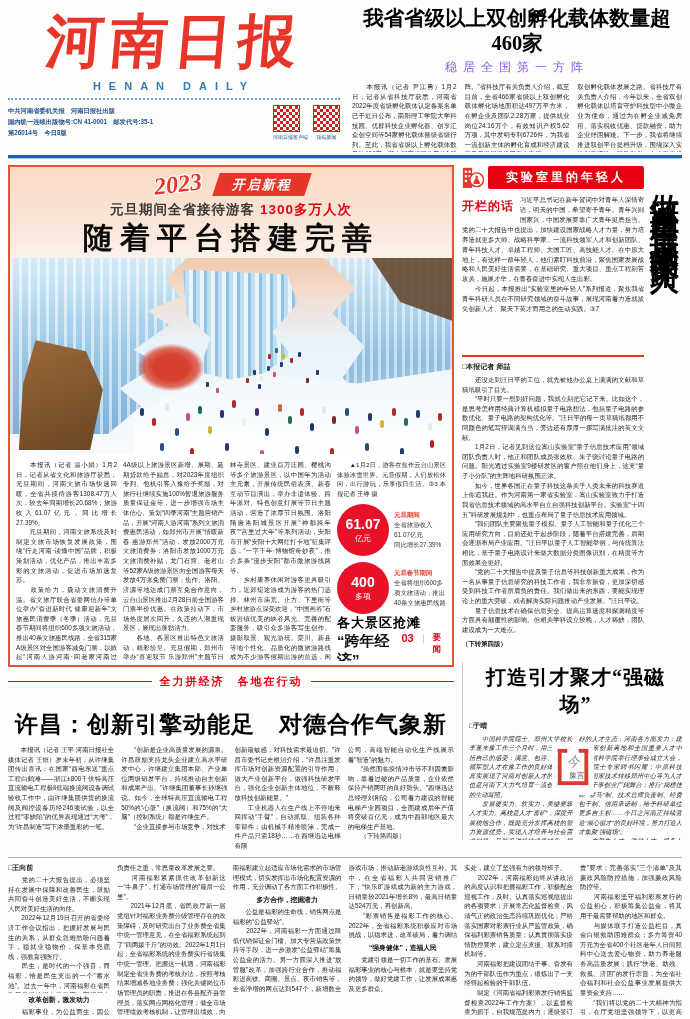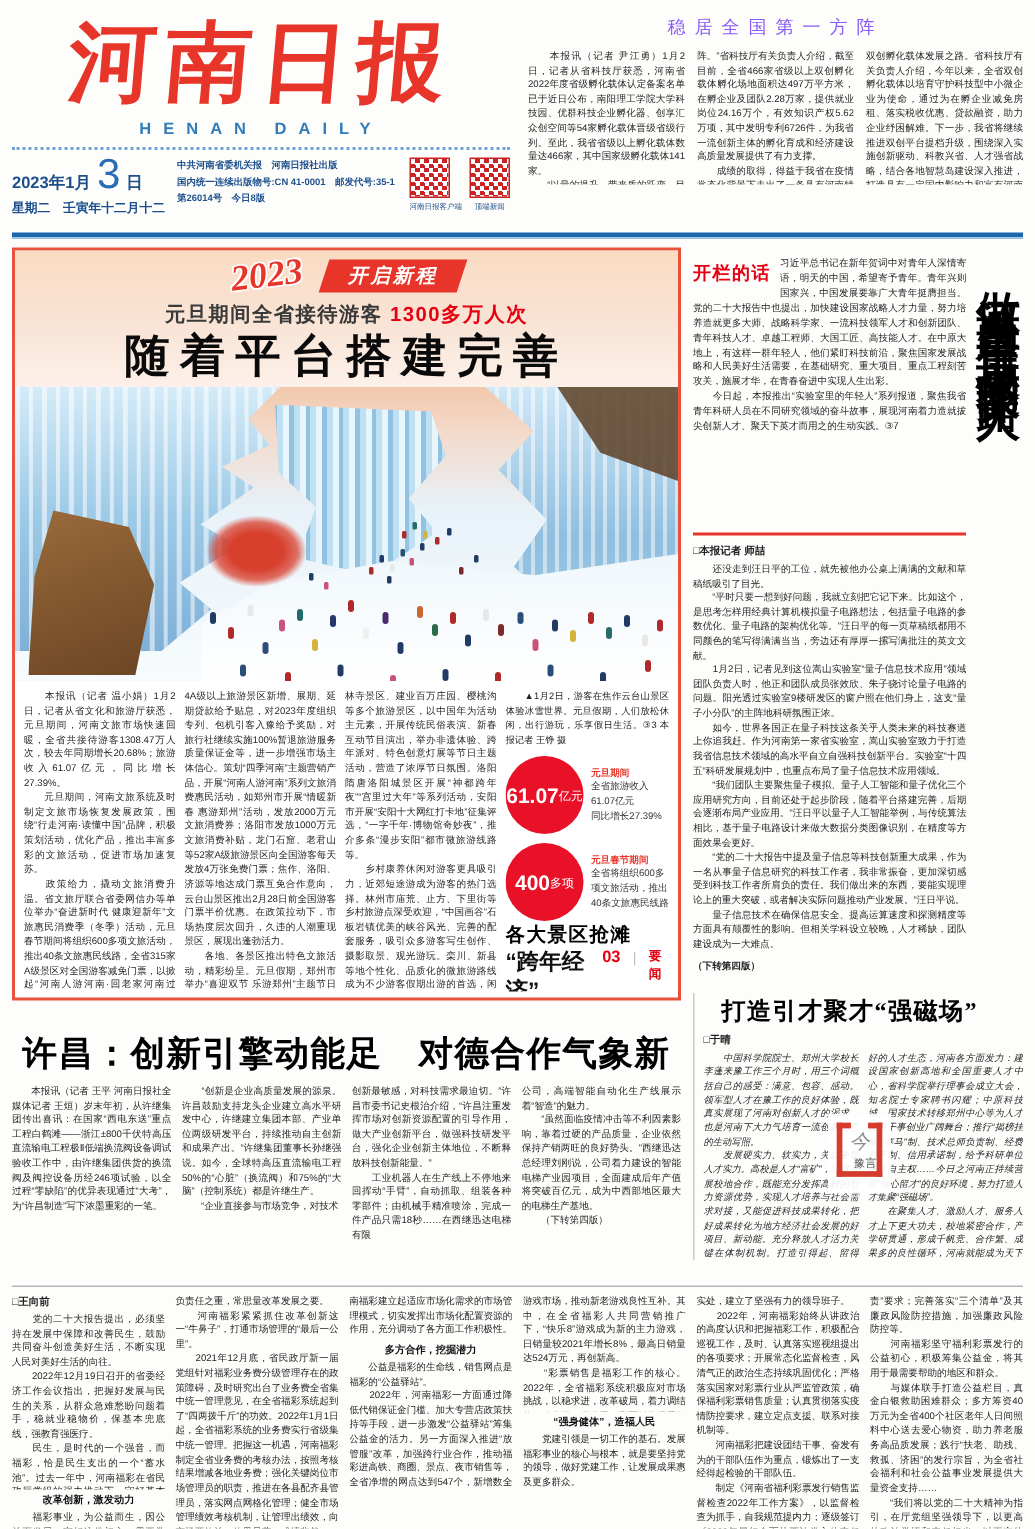--- a/index.html
+++ b/index.html
@@ -93,21 +93,21 @@
     263px 114px 0 #c9527a,270px 104px 0 #223a66,258px 96px 0 #b02a2a,265px 90px 0 #2a6b6b,
     272px 96px 0 #d4b23c,248px 126px 0 #223a66,280px 100px 0 #b02a2a,288px 94px 0 #223a66,
     296px 120px 0 #7a2a2a,306px 112px 0 #223a66,206px 130px 0 #c9527a,196px 124px 0 #223a66}
 
   .feat-bottom{flex:1;display:flex;gap:6px;padding:6px 6px 4px;overflow:hidden}
   .feat-col{width:101px;flex-shrink:0;height:100%}
   .feat-rail{flex:1;display:flex;flex-direction:column;overflow:hidden}
   .caption{font-size:6.2px;line-height:1.55;text-align:justify;color:#222}
   .stat-row{display:flex;align-items:center;gap:5px;margin-top:6px}
   .stat-circle{width:52px;height:52px;border-radius:50%;background:#e81128;color:#fff;flex-shrink:0;
-    display:flex;flex-direction:row;align-items:center;justify-content:center}
+    display:flex;flex-direction:column;align-items:center;justify-content:center}
   .stat-value{font-size:14px;font-weight:bold;line-height:1.1}
   .stat-unit{font-size:8px}
   .stat-l1{color:#e8352a;font-size:6.4px;font-weight:bold}
   .stat-rest{font-size:6.4px;color:#333;white-space:pre-line;line-height:1.55}
   .teaser{margin-top:auto;padding-bottom:2px}
   .teaser-l1{font-size:13px;font-weight:900;color:#000000;letter-spacing:1px}
   .teaser-row{display:flex;align-items:flex-start;gap:5px}
   .teaser-l2{font-size:15px;font-weight:900;color:#111}
   .teaser-page{color:#e60012;font-weight:900;font-size:11px}
   .teaser-sep{color:#aaa;font-size:9px}
@@ -135,22 +135,22 @@
   .intro-text{white-space:pre-line}
   .quantum{height:292px;display:flex;flex-direction:column;padding-top:5px;overflow:hidden}
   .q-byline{font-size:7px;font-weight:bold;margin-bottom:3px;color:#222}
   .q-body{flex:1;overflow:hidden}
   .q-cont{font-size:6.4px;font-weight:bold;padding-top:2px;color:#222}
   .q-headline{writing-mode:vertical-rl;font-family:"Liberation Serif","DejaVu Serif",serif;
     font-size:29px;font-weight:900;color:#000;letter-spacing:6px;line-height:1.2;height:486px;margin-top:6px}
 
   
   .magnet{position:relative;margin-top:5px;height:178px;overflow:hidden;border-left:1px solid #ccc;padding-left:6px}
-  .m-headline{font-family:"Liberation Serif","DejaVu Serif",serif;font-size:16px;font-weight:900;
-    text-align:left;letter-spacing:1px;margin:2px 12px 3px;color:#000}
+  .m-headline{font-family:"Liberation Serif","DejaVu Serif",serif;font-size:20px;font-weight:900;
+    text-align:center;letter-spacing:1px;margin:2px 12px 3px;color:#000}
   .m-byline{font-size:7px;font-weight:bold;margin-bottom:3px;color:#222}
   .m-cols{display:flex;gap:6px}
   .m-col{flex:1;font-size:6.2px;font-style:italic;line-height:1.5;text-align:justify;
     white-space:pre-line;height:140px;overflow:hidden;color:#242424}
   .m-logo{position:absolute;left:50%;top:60%;transform:translate(-50%,-50%);background:rgba(255,255,255,.92);padding:2px}
 
   
   .fucai{border-top:1px solid #b5b5b5;margin-top:6px;padding-top:5px;display:flex;gap:7px;height:166px;overflow:hidden}
   .f-col{width:102px;flex-shrink:0;overflow:hidden}
   .f-mid{flex:1;display:flex;flex-direction:column;overflow:hidden}
@@ -164,45 +164,38 @@
 </head>
 <body>
 
 <div class="page">
 
   <header class="masthead">
     <div class="mast-left">
       <div class="logo serif">河南日报</div>
       <div class="logo-en">HENAN DAILY</div>
       <div class="mast-info">
-        <div>
-          <div class="date-line1">
-            <span>2023年1月</span>
-            <span class="big-day">3</span>
-            <span>日</span>
-          </div>
-          <div class="date-line2">星期二　壬寅年十二月十二</div>
-        </div>
         <div class="pub">中共河南省委机关报　河南日报社出版
 国内统一连续出版物号:CN 41-0001　邮发代号:35-1
 第26014号　今日8版</div>
         <div class="qrs">
           <div>
             <div class="qr"></div>
             <div class="qr-label">河南日报客户端</div>
           </div>
           <div>
             <div class="qr"></div>
             <div class="qr-label">顶端新闻</div>
           </div>
         </div>
       </div>
     </div>
 
     <article class="top-story">
+      <h1 class="ts-headline">我省省级以上双创孵化载体数量超460家</h1>
       <div class="ts-subhead">稳居全国第一方阵</div>
       <div class="ts-cols">
         <div class="bodytext">　　本报讯（记者 尹江勇）1月2日，记者从省科技厅获悉，河南省2022年度省级孵化载体认定备案名单已于近日公布，南阳理工学院大学科技园、优群科技企业孵化器、创享汇众创空间等54家孵化载体晋级省级行列。至此，我省省级以上孵化载体数量达466家，其中国家级孵化载体141家。
 　　“以量的提升，带来质的跃变，目前我省载体建设已稳居全国第一方</div>
         <div class="bodytext">阵。”省科技厅有关负责人介绍，截至目前，全省466家省级以上双创孵化载体孵化场地面积达497万平方米，在孵企业及团队2.28万家，提供就业岗位24.16万个，有效知识产权5.62万项，其中发明专利6726件，为我省一流创新主体的孵化育成和经济建设高质量发展提供了有力支撑。
 　　成绩的取得，得益于我省在疫情常态化背景下走出了一条具有河南特色的</div>
         <div class="bodytext">双创孵化载体发展之路。省科技厅有关负责人介绍，今年以来，全省双创孵化载体以培育守护科技型中小微企业为使命，通过为在孵企业减免房租、落实税收优惠、贷款融资，助力企业纾困解难。下一步，我省将继续推进双创平台提档升级，围绕深入实施创新驱动、科教兴省、人才强省战略，结合各地智慧岛建设深入推进，打造具有一定国内影响力和富有河南特色的双创建设品牌。③7</div>
       </div>
     </article>
   </header>
@@ -278,38 +271,56 @@
                 <span class="teaser-page">03</span>
                 <span class="teaser-sep">｜</span>
                 <span class="teaser-sec">要闻</span>
               </div>
             </div>
           </div>
         </div>
       </section>
 
       <section class="xuchang">
+        <div class="xc-banner">
+          <div class="line"></div>
+          <div class="txt">全力拼经济　各地在行动</div>
+          <div class="line"></div>
+        </div>
         <h2 class="xc-headline">许昌：创新引擎动能足　对德合作气象新</h2>
         <div class="xc-cols">
           <div class="bodytext">　　本报讯（记者 王平 河南日报社全媒体记者 王烜）岁末年初，从许继集团传出喜讯：在国家“西电东送”重点工程白鹤滩——浙江±800千伏特高压直流输电工程极Ⅱ低端换流阀设备调试验收工作中，由许继集团供货的换流阀及阀控设备历经246项试验，以全过程“零缺陷”的优异表现通过“大考”，为“许昌制造”写下浓墨重彩的一笔。</div>
           <div class="bodytext">　　“创新是企业高质量发展的源泉。许昌鼓励支持龙头企业建立高水平研发中心，许继建立集团本部、产业单位两级研发平台，持续推动自主创新和成果产出。”许继集团董事长孙继强说。如今，全球特高压直流输电工程50%的“心脏”（换流阀）和75%的“大脑”（控制系统）都是许继生产。
 　　“企业直接参与市场竞争，对技术</div>
           <div class="bodytext">创新最敏感，对科技需求最迫切。”许昌市委书记史根治介绍，“许昌注重发挥市场对创新资源配置的引导作用，做大产业创新平台，做强科技研发平台，强化企业创新主体地位，不断释放科技创新能量。”
 　　工业机器人在生产线上不停地来回挥动“手臂”，自动抓取、组装各种零部件；由机械手精准喷涂，完成一件产品只需18秒……在西继迅达电梯有限</div>
           <div class="bodytext">公司，高端智能自动化生产线展示着“智造”的魅力。
 　　“虽然面临疫情冲击等不利因素影响，靠着过硬的产品质量，企业依然保持产销两旺的良好势头。”西继迅达总经理刘刚说，公司着力建设的智能电梯产业园项目，全面建成后年产值将突破百亿元，成为中西部地区最大的电梯生产基地。
 　　（下转第四版）</div>
         </div>
       </section>
     </div>
 
     <aside class="right-col">
       <div class="sidebar-top">
         <div class="sb-left">
           <section class="lab-box">
+            <div class="lab-banner">
+              <svg width="22" height="24" viewBox="0 0 24 26">
+                <rect x="1" y="3" width="10" height="22" fill="#e8352a"></rect>
+                <rect x="3" y="6" width="2.5" height="2.5" fill="#fff"></rect>
+                  <rect x="7" y="6" width="2.5" height="2.5" fill="#fff"></rect>
+                <rect x="3" y="11" width="2.5" height="2.5" fill="#fff"></rect>
+                  <rect x="7" y="11" width="2.5" height="2.5" fill="#fff"></rect>
+                <rect x="3" y="16" width="2.5" height="2.5" fill="#fff"></rect>
+                <circle cx="16" cy="16" r="7.5" fill="#fff" stroke="#e8352a" stroke-width="1.6"></circle>
+                <path d="M14.8 11.5 h2.4 v3 l2.4 4.5 a1 1 0 0 1 -.9 1.5 h-5.4 a1 1 0 0 1 -.9 -1.5 l2.4 -4.5 z" fill="#e8352a"></path>
+              </svg>
+              <div class="lab-tag">实验室里的年轻人</div>
+            </div>
             <div class="intro">
               <span class="intro-label">开栏的话</span><span class="intro-text">习近平总书记在新年贺词中对青年人深情寄语，明天的中国，希望寄予青年。青年兴则国家兴，中国发展要靠广大青年挺膺担当。党的二十大报告中也提出，加快建设国家战略人才力量，努力培养造就更多大师、战略科学家、一流科技领军人才和创新团队、青年科技人才、卓越工程师、大国工匠、高技能人才。在中原大地上，有这样一群年轻人，他们紧盯科技前沿，聚焦国家发展战略和人民美好生活需要，在基础研究、重大项目、重点工程刻苦攻关，施展才华，在青春奋进中实现人生出彩。
 　　今日起，本报推出“实验室里的年轻人”系列报道，聚焦我省青年科研人员在不同研究领域的奋斗故事，展现河南着力造就拔尖创新人才、聚天下英才而用之的生动实践。③7</span>
             </div>
           </section>
 
           <section class="quantum">
             <div class="q-byline">□本报记者 师喆</div>
             <div class="q-body bodytext">　　还没走到汪日平的工位，就先被他办公桌上满满的文献和草稿纸吸引了目光。
 　　“平时只要一想到好问题，我就立刻把它记下来。比如这个，是思考怎样用经典计算机模拟量子电路想法，包括量子电路的参数优化、量子电路的架构优化等。”汪日平的每一页草稿纸都用不同颜色的笔写得满满当当，旁边还有厚厚一摞写满批注的英文文献。

